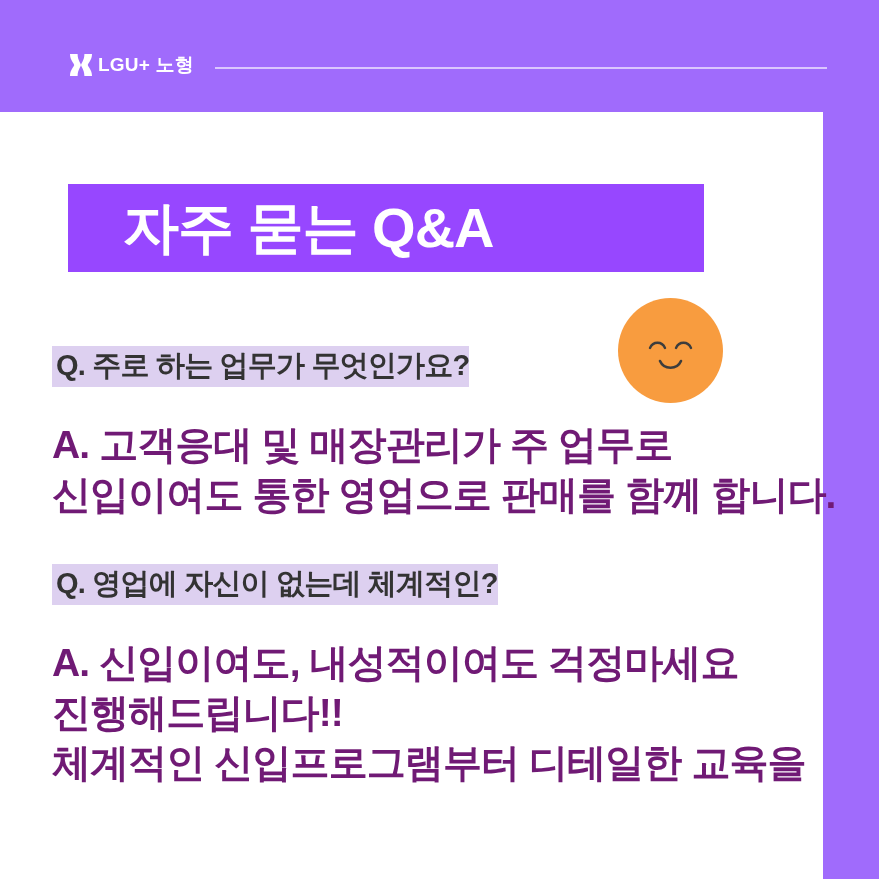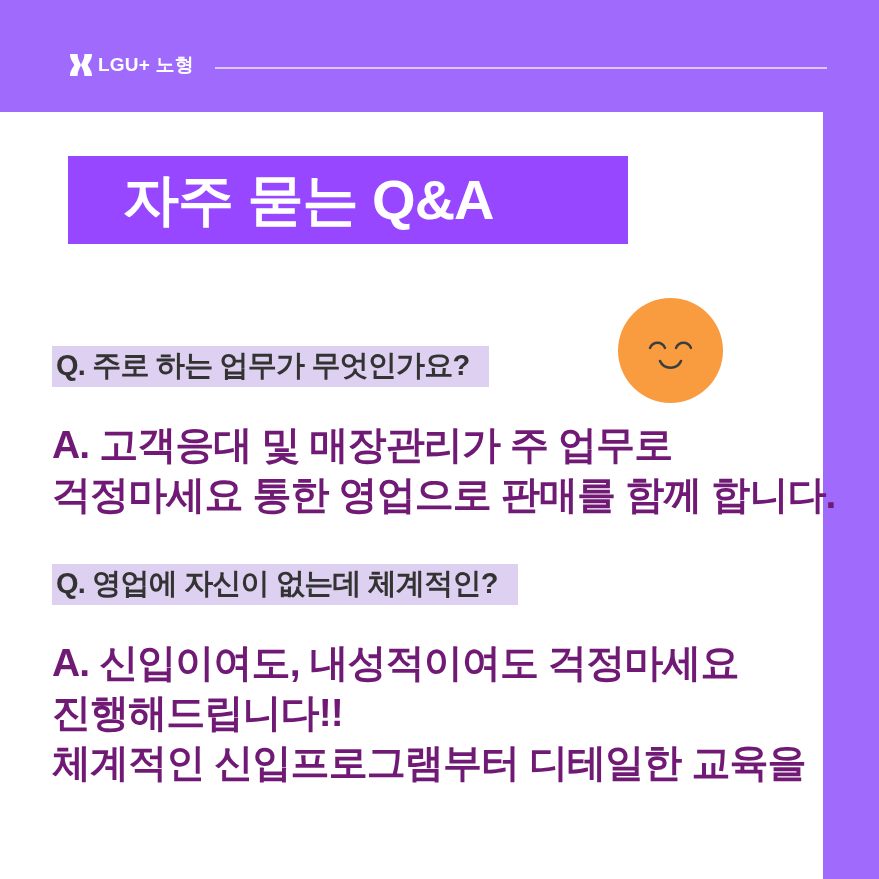--- a/index.html
+++ b/index.html
@@ -63,22 +63,22 @@
     top: 112px;
     width: 56px;
     height: 767px;
     background: #a06bfc;
   }
 
   
   .title-banner {
     position: absolute;
     left: 68px;
-    top: 156px;
-    width: 560px;
+    top: 184px;
+    width: 636px;
     height: 88px;
     background: #9747ff;
     display: flex;
     align-items: center;
   }
   .title-text {
     color: #ffffff;
     font-size: 56px;
     font-weight: 700;
     letter-spacing: -1px;
@@ -104,21 +104,21 @@
   .qa-block.first { top: 346px; }
   .qa-block.second { top: 564px; }
 
   .question {
     display: inline-block;
     background: #ddd0f0;
     color: #333333;
     font-size: 29px;
     font-weight: 700;
     letter-spacing: -0.8px;
-    padding: 3px 20px 5px 4px;
+    padding: 3px 0 5px 4px;
     white-space: nowrap;
     line-height: 1.15;
   }
   .answer {
     margin-top: 33px;
     color: #701a75;
     font-size: 39px;
     font-weight: 700;
     letter-spacing: -0.9px;
     line-height: 1.28;
@@ -152,21 +152,21 @@
     <circle cx="52.5" cy="52.5" r="52.5" fill="#f89c3f"></circle>
     <path d="M32 50 C35 43 44 43 47 50" stroke="#3d3d3d" stroke-width="2.4" fill="none" stroke-linecap="round"></path>
     <path d="M58 50 C61 43 70 43 73 50" stroke="#3d3d3d" stroke-width="2.4" fill="none" stroke-linecap="round"></path>
     <path d="M42 63 C46 72 59 72 63 63" stroke="#3d3d3d" stroke-width="2.6" fill="none" stroke-linecap="round"></path>
   </svg>
 
   <div class="qa-block first">
     <div class="question">Q. 주로 하는 업무가 무엇인가요?</div>
     <div class="answer">
       <span class="ln">A. 고객응대 및 매장관리가 주 업무로</span>
-      <span class="ln">걱정마세요 통한 영업으로 판매를 함께 합니다.</span>
+      <span class="ln">신입이여도 통한 영업으로 판매를 함께 합니다.</span>
     </div>
   </div>
 
   <div class="qa-block second">
     <div class="question">Q. 영업에 자신이 없는데 체계적인?</div>
     <div class="answer">
       <span class="ln">A. 신입이여도, 내성적이여도 걱정마세요</span>
       <span class="ln">진행해드립니다!!</span>
       <span class="ln">체계적인 신입프로그램부터 디테일한 교육을</span>
     </div>

